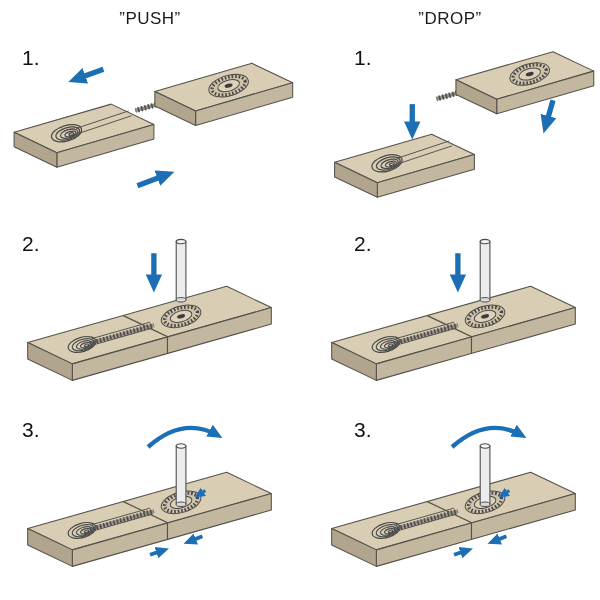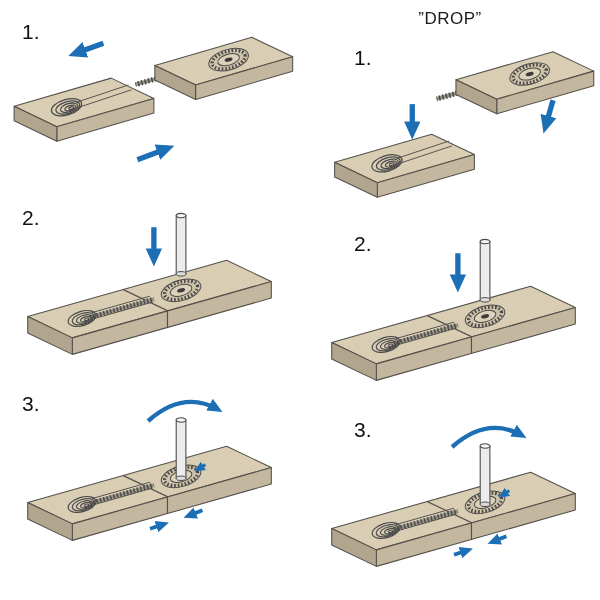--- a/index.html
+++ b/index.html
@@ -112,20 +112,21 @@
         <line x1="202" y1="126" x2="187" y2="132" marker-end="url(#ab)"></line>
         <line x1="148" y1="145" x2="163" y2="140" marker-end="url(#ab)"></line>
       </g>
     </g>
   </defs>
 </svg>
 
 <div class="page">
 
   <section class="column push">
+    <h2 class="title">”PUSH”</h2>
 
     <div class="step">
       <span class="step-number">1.</span>
       <svg class="illu" width="288" height="165" viewBox="0 0 296 170">
         <use href="#board-spiral" transform="translate(8,64)"></use>
         <use href="#board-fitting" transform="translate(153,22)"></use>
         <line x1="100" y1="28" x2="70" y2="39" stroke="#1c6fb5" stroke-width="5.5" marker-end="url(#ab)"></line>
         <line x1="135" y1="148" x2="167" y2="136" stroke="#1c6fb5" stroke-width="5.5" marker-end="url(#ab)"></line>
       </svg>
     </div>

